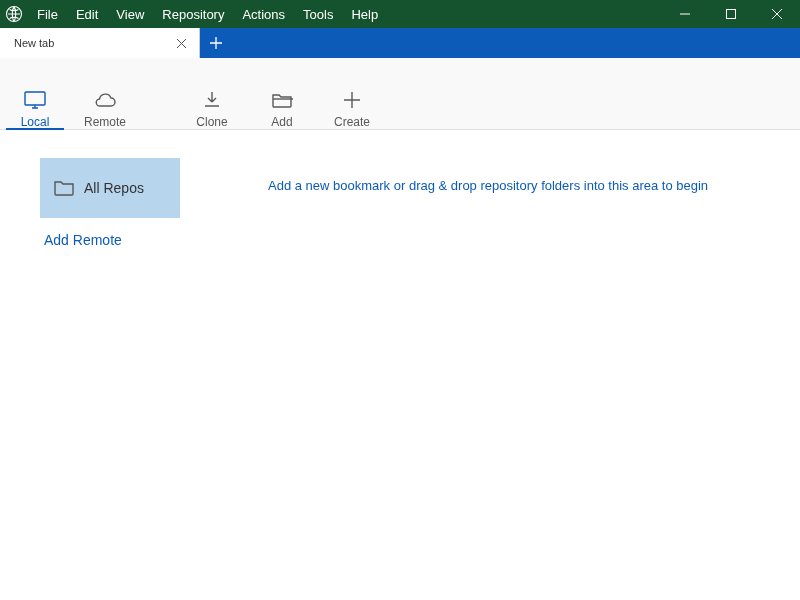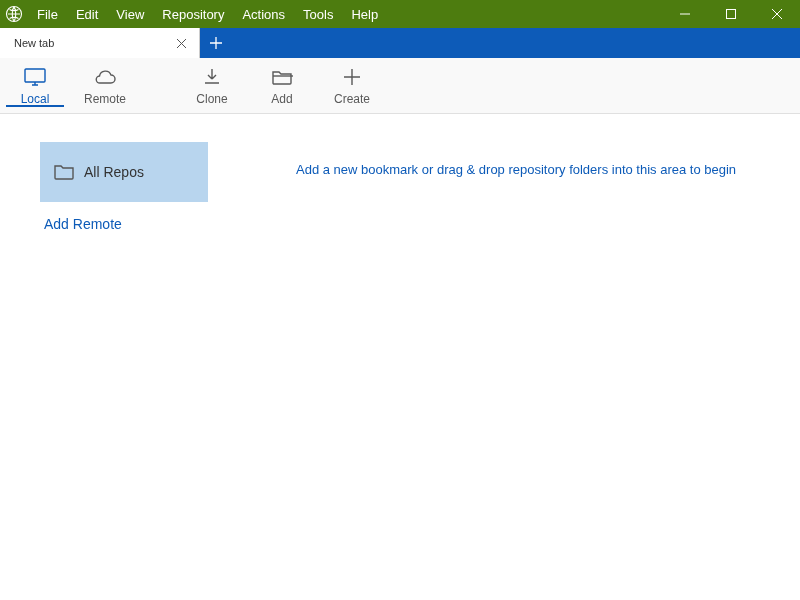--- a/index.html
+++ b/index.html
@@ -3,21 +3,21 @@
 <meta charset="utf-8">
 <style>
   * { box-sizing: border-box; margin: 0; padding: 0; }
   body {
     width: 800px; height: 600px;
     font-family: "Segoe UI", -apple-system, sans-serif;
     background: #ffffff; overflow: hidden;
     font-size: 13px; color: #333;
   }
   .titlebar {
-    height: 28px; background: #4d7c0f;
+    height: 28px; background: #14532d;
     display: flex; align-items: center; color: #fff;
   }
   .app-icon {
     width: 28px; height: 28px; display: flex;
     align-items: center; justify-content: center;
   }
   .app-icon svg { width: 18px; height: 18px; }
   .menubar { display: flex; align-items: center; height: 100%; }
   .menu-item {
     padding: 0 9px; height: 100%;
@@ -40,44 +40,44 @@
     justify-content: space-between;
     font-size: 11px;
   }
   .tab-close { width: 16px; height: 16px; display:flex;align-items:center;justify-content:center; border-radius:2px; }
   .tab-add {
     width: 32px; height: 30px; color: #fff;
     display:flex; align-items:center; justify-content:center;
     cursor: default;
   }
   .toolbar {
-    height: 56px; border-bottom: 1px solid #e0e0e0;
+    height: 72px; border-bottom: 1px solid #e0e0e0;
     background: #f9f9f9;
-    display: flex; align-items: center;
+    display: flex; align-items: flex-end;
   }
   .tool-group { display:flex; }
   .tool-btn {
     width: 70px; display:flex; flex-direction:column;
     align-items:center; justify-content:center; gap:4px;
     cursor: default; color:#595959; font-size:12px;
     position: relative;
   }
   .tool-btn .tool-icon { height:22px; display:flex; align-items:center; justify-content:center; }
   .tool-btn.active { color: #0d5bb8; }
   .tool-btn.active::after {
     content:""; position:absolute; bottom:-1px; left:6px; right:6px;
     height:2px; background:#0d5bb8;
   }
   .tool-sep { width:1px; background:#e0e0e0; margin:6px 30px 6px 6px; }
   .content { display:flex; padding: 28px 0 0 40px; }
   .heading {
     font-size: 34px; font-weight: 300; color:#333;
     margin: 0 0 24px 16px;
   }
-  .sidebar { width: 168px; }
+  .sidebar { width: 140px; }
   .repo-item {
     display:flex; align-items:center; gap:10px;
     height: 60px; padding: 0 14px;
     background: #b8d5ee; color:#333; cursor: default;
     font-size: 14px;
   }
   .add-folder {
     color: #0d5bb8; padding: 14px 14px 0 4px;
     font-size: 14px; cursor: default;
   }

